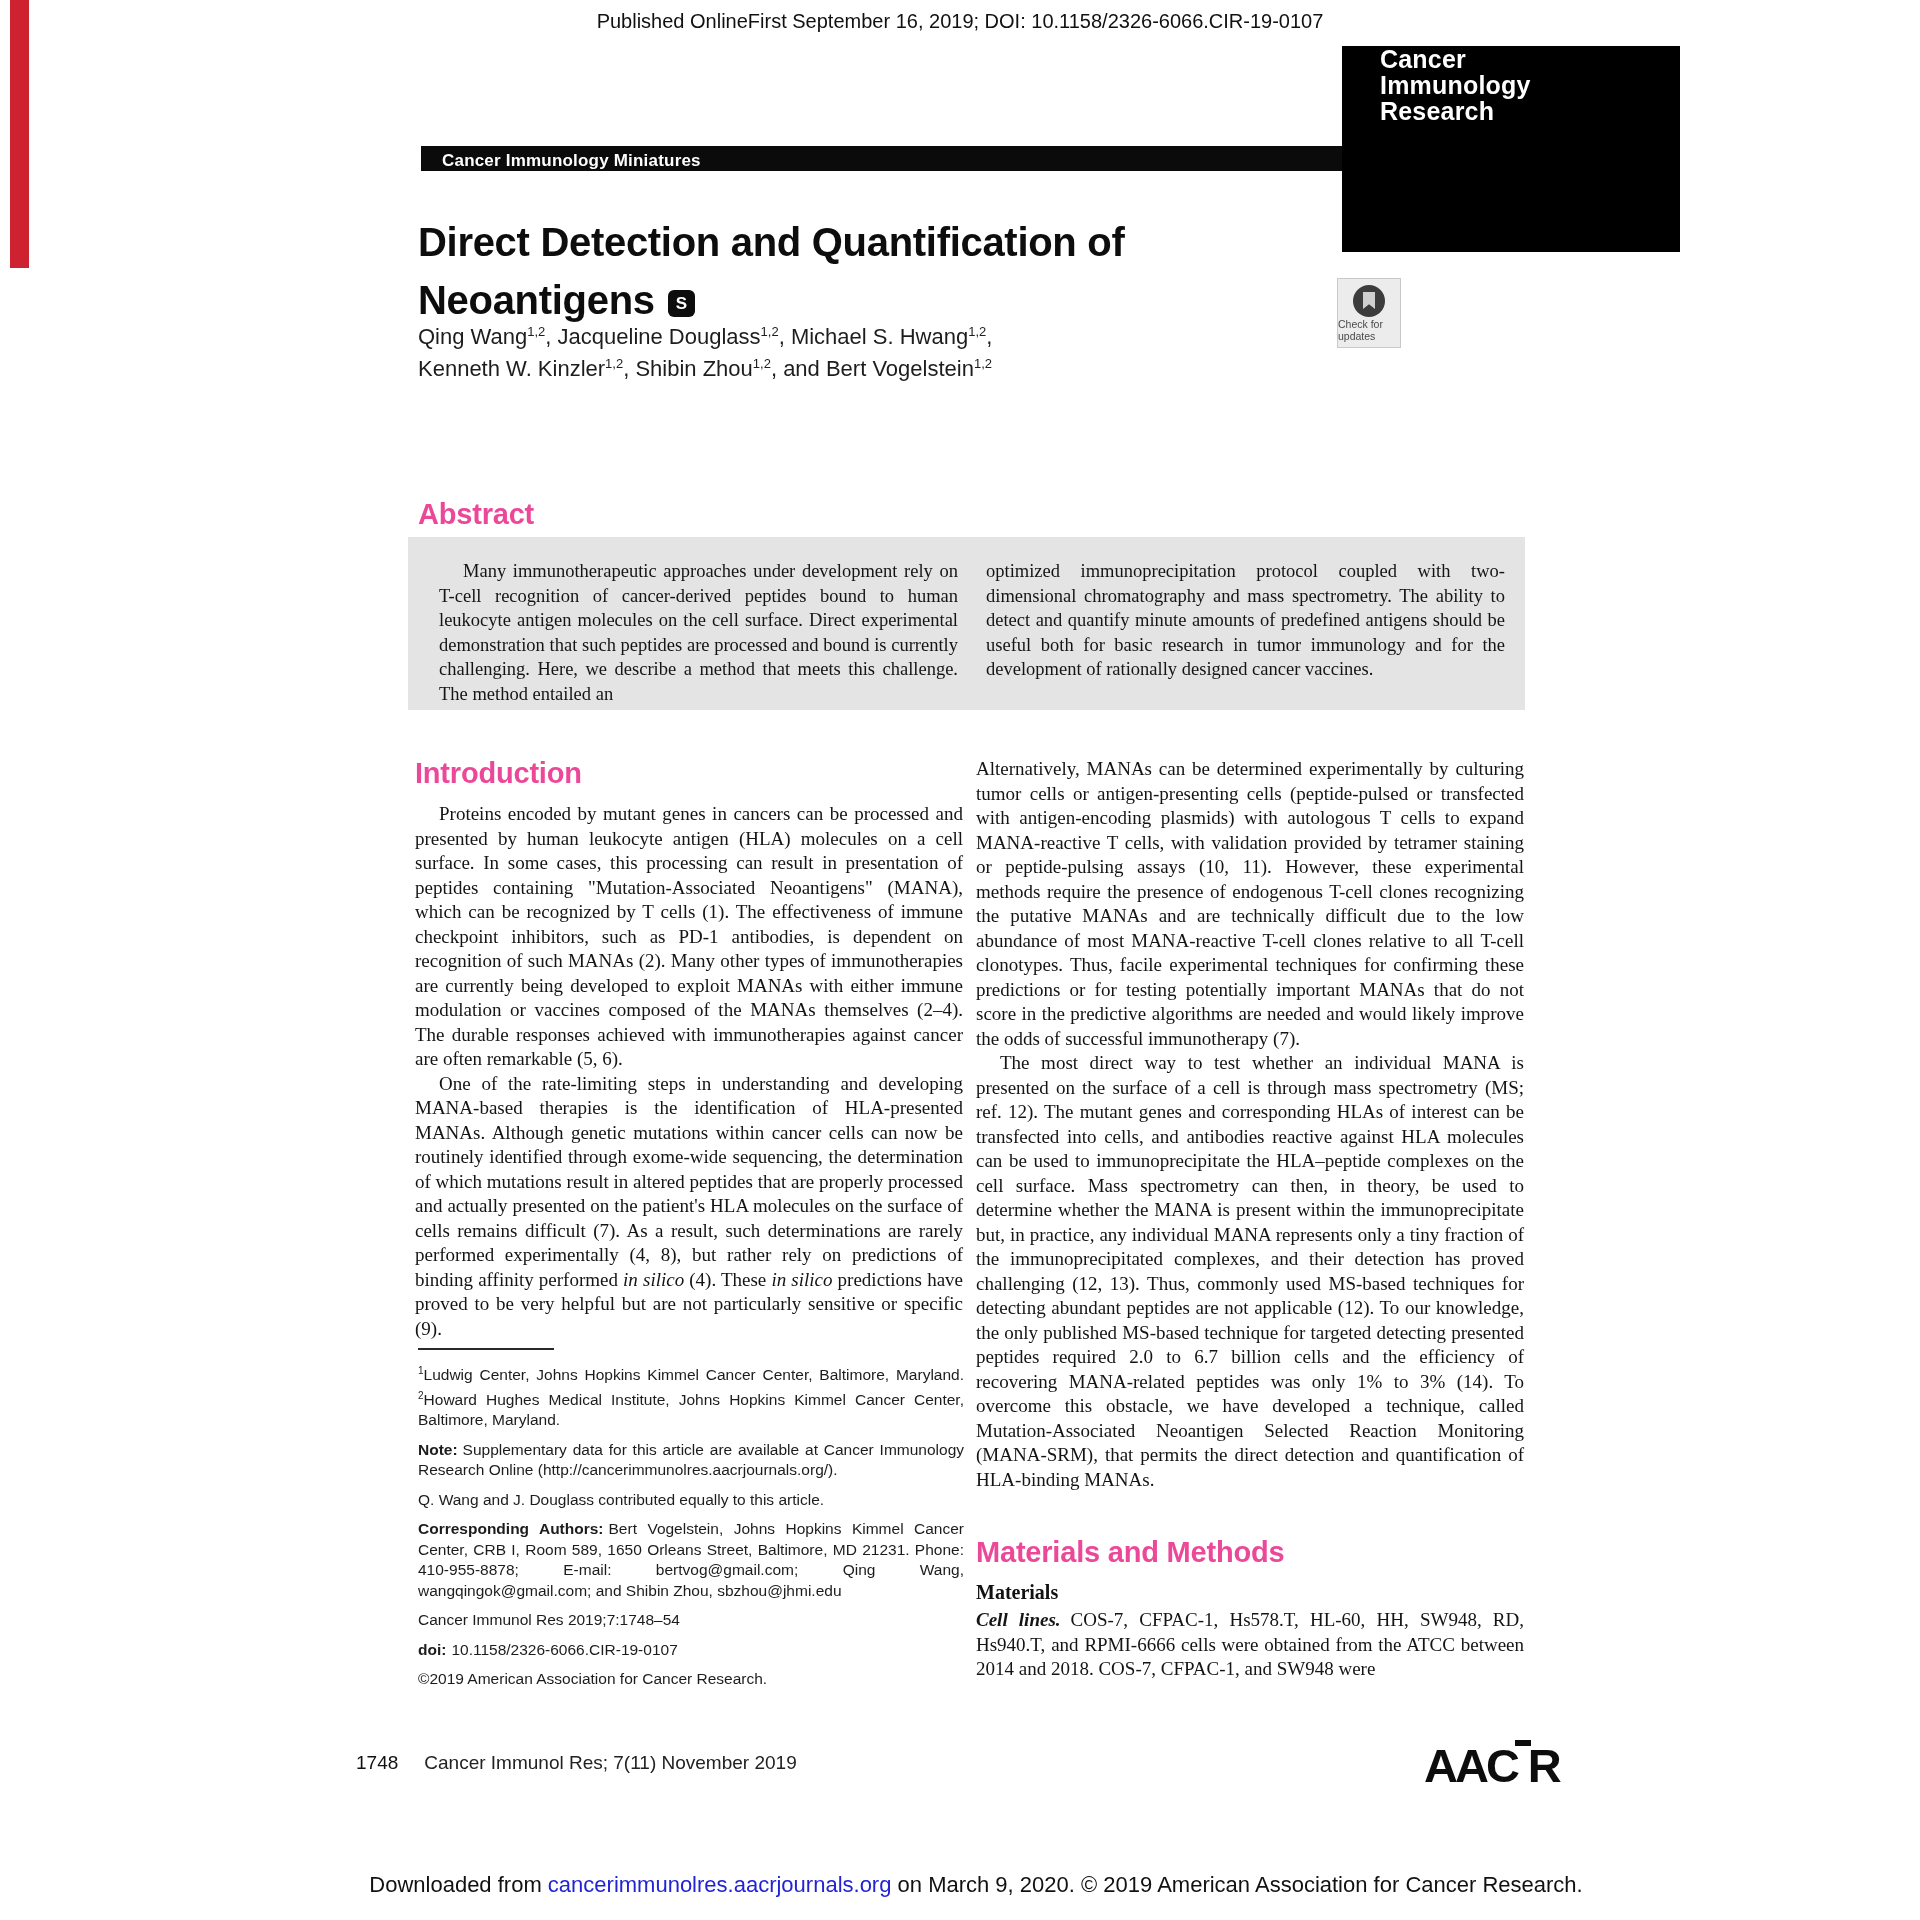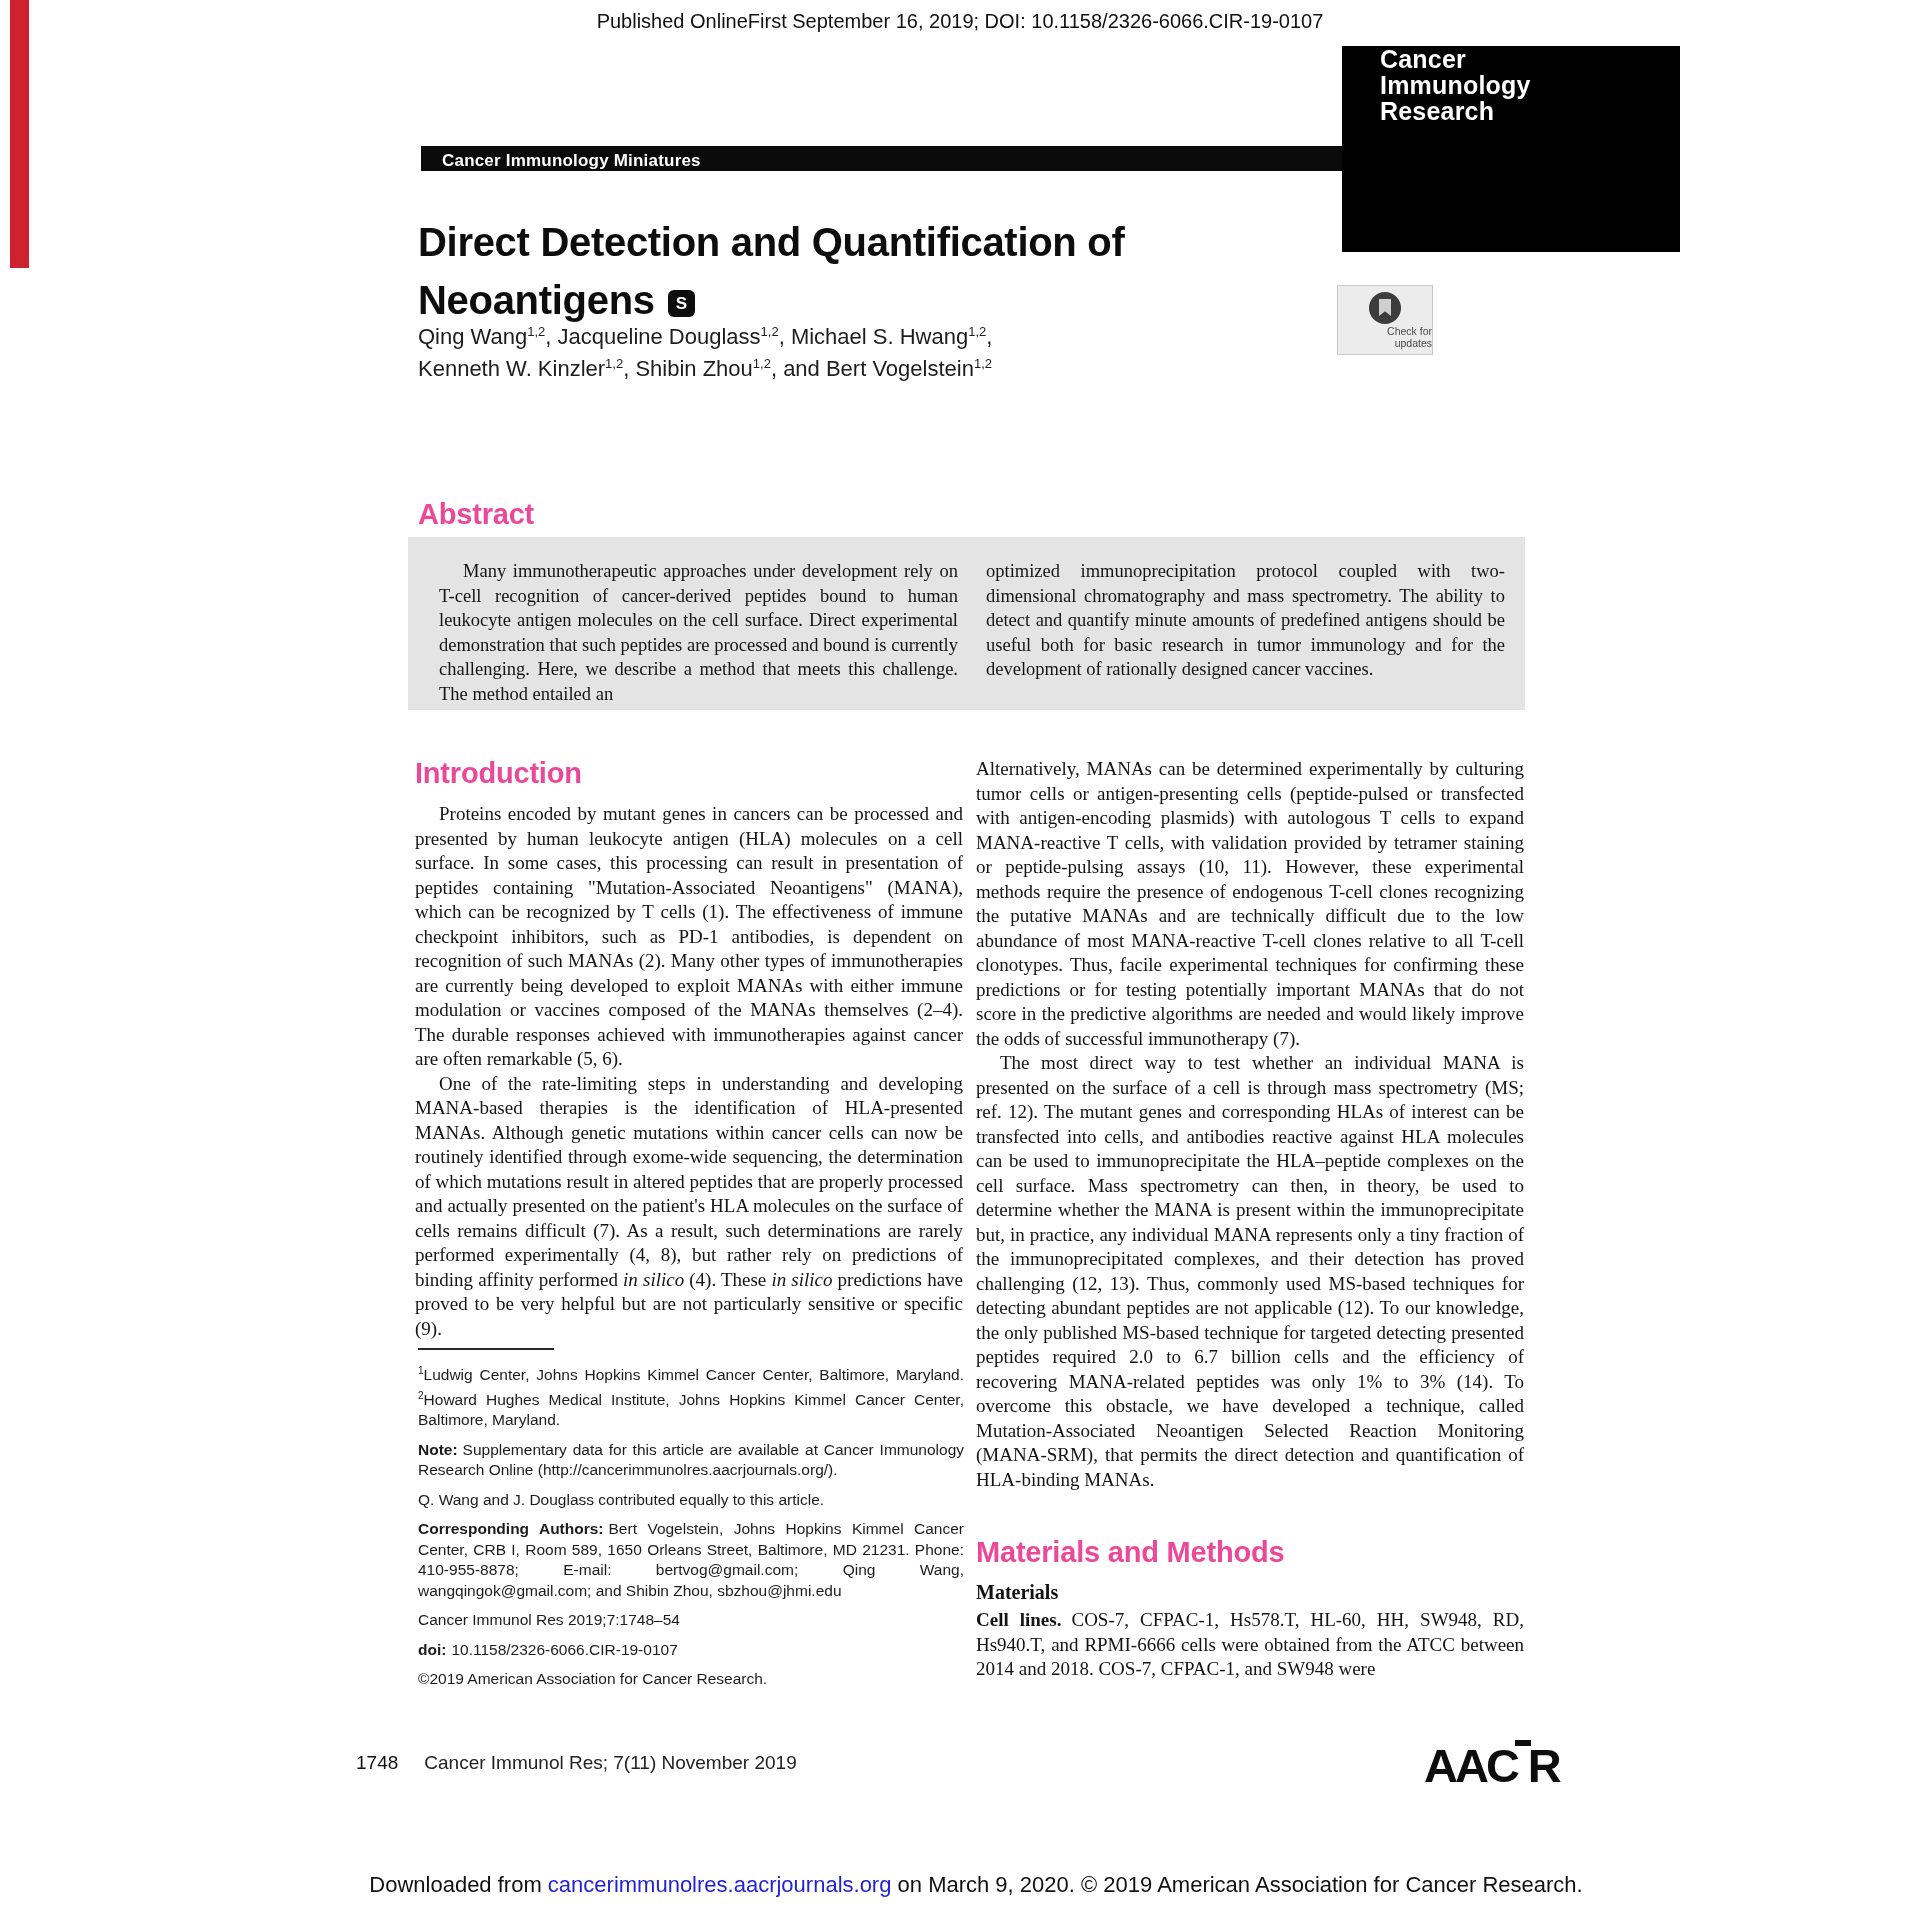--- a/index.html
+++ b/index.html
@@ -48,22 +48,22 @@
   }
 
   .authors {
     position:absolute; left:418px; top:318px; width:900px;
     font-family:"Liberation Sans","DejaVu Sans",sans-serif;
     font-size:22px; line-height:27px; color:#1d1d1d;
   }
   .authors sup { font-size:13px; }
 
   .check-badge {
-    position:absolute; left:1337px; top:285px; width:96px; height:70px;
-    background:#ececec; border:1px solid #c9c9c9; text-align:right; cursor:pointer;
+    position:absolute; left:1337px; top:278px; width:64px; height:70px;
+    background:#ececec; border:1px solid #c9c9c9; text-align:left; cursor:pointer;
   }
   .check-circle {
     width:32px; height:32px; border-radius:50%; background:#3c3c3c; margin:6px auto 2px auto;
     position:relative;
   }
   .check-ribbon {
     position:absolute; left:10px; top:7px; width:12px; height:17px; background:#cfcfcf;
     clip-path:polygon(0 0,100% 0,100% 100%,50% 72%,0 100%);
   }
   .check-badge .ct {
@@ -86,21 +86,21 @@
 
   .col { position:absolute; top:757px; width:548px; }
   .col-left { left:415px; }
   .col-right { left:976px; }
   .col h2.sec { margin-bottom:12px; }
   .col p { font-size:19px; line-height:24.5px; text-align:justify; color:#141414; }
   .ind { text-indent:24px; }
 
   .mm-head { margin-top:44px; margin-bottom:10px; }
   .mm-sub { font-size:20px; font-weight:bold; color:#111; margin-bottom:4px; }
-  .lead-bi { font-weight:bold; margin-right:10px; }
+  .lead-bi { font-weight:bold; font-style:italic; margin-right:10px; }
 
   .footnotes {
     position:absolute; left:418px; top:1348px; width:546px;
     font-family:"Liberation Sans","DejaVu Sans",sans-serif;
     font-size:15.5px; line-height:20.5px; color:#1c1c1c; text-align:justify;
   }
   .fn-rule { width:136px; height:2px; background:#2a2a2a; margin-bottom:11px; }
   .footnotes p { margin-bottom:9px; }
   .footnotes sup { font-size:10px; }
   .fb { font-weight:bold; margin-right:5px; }

